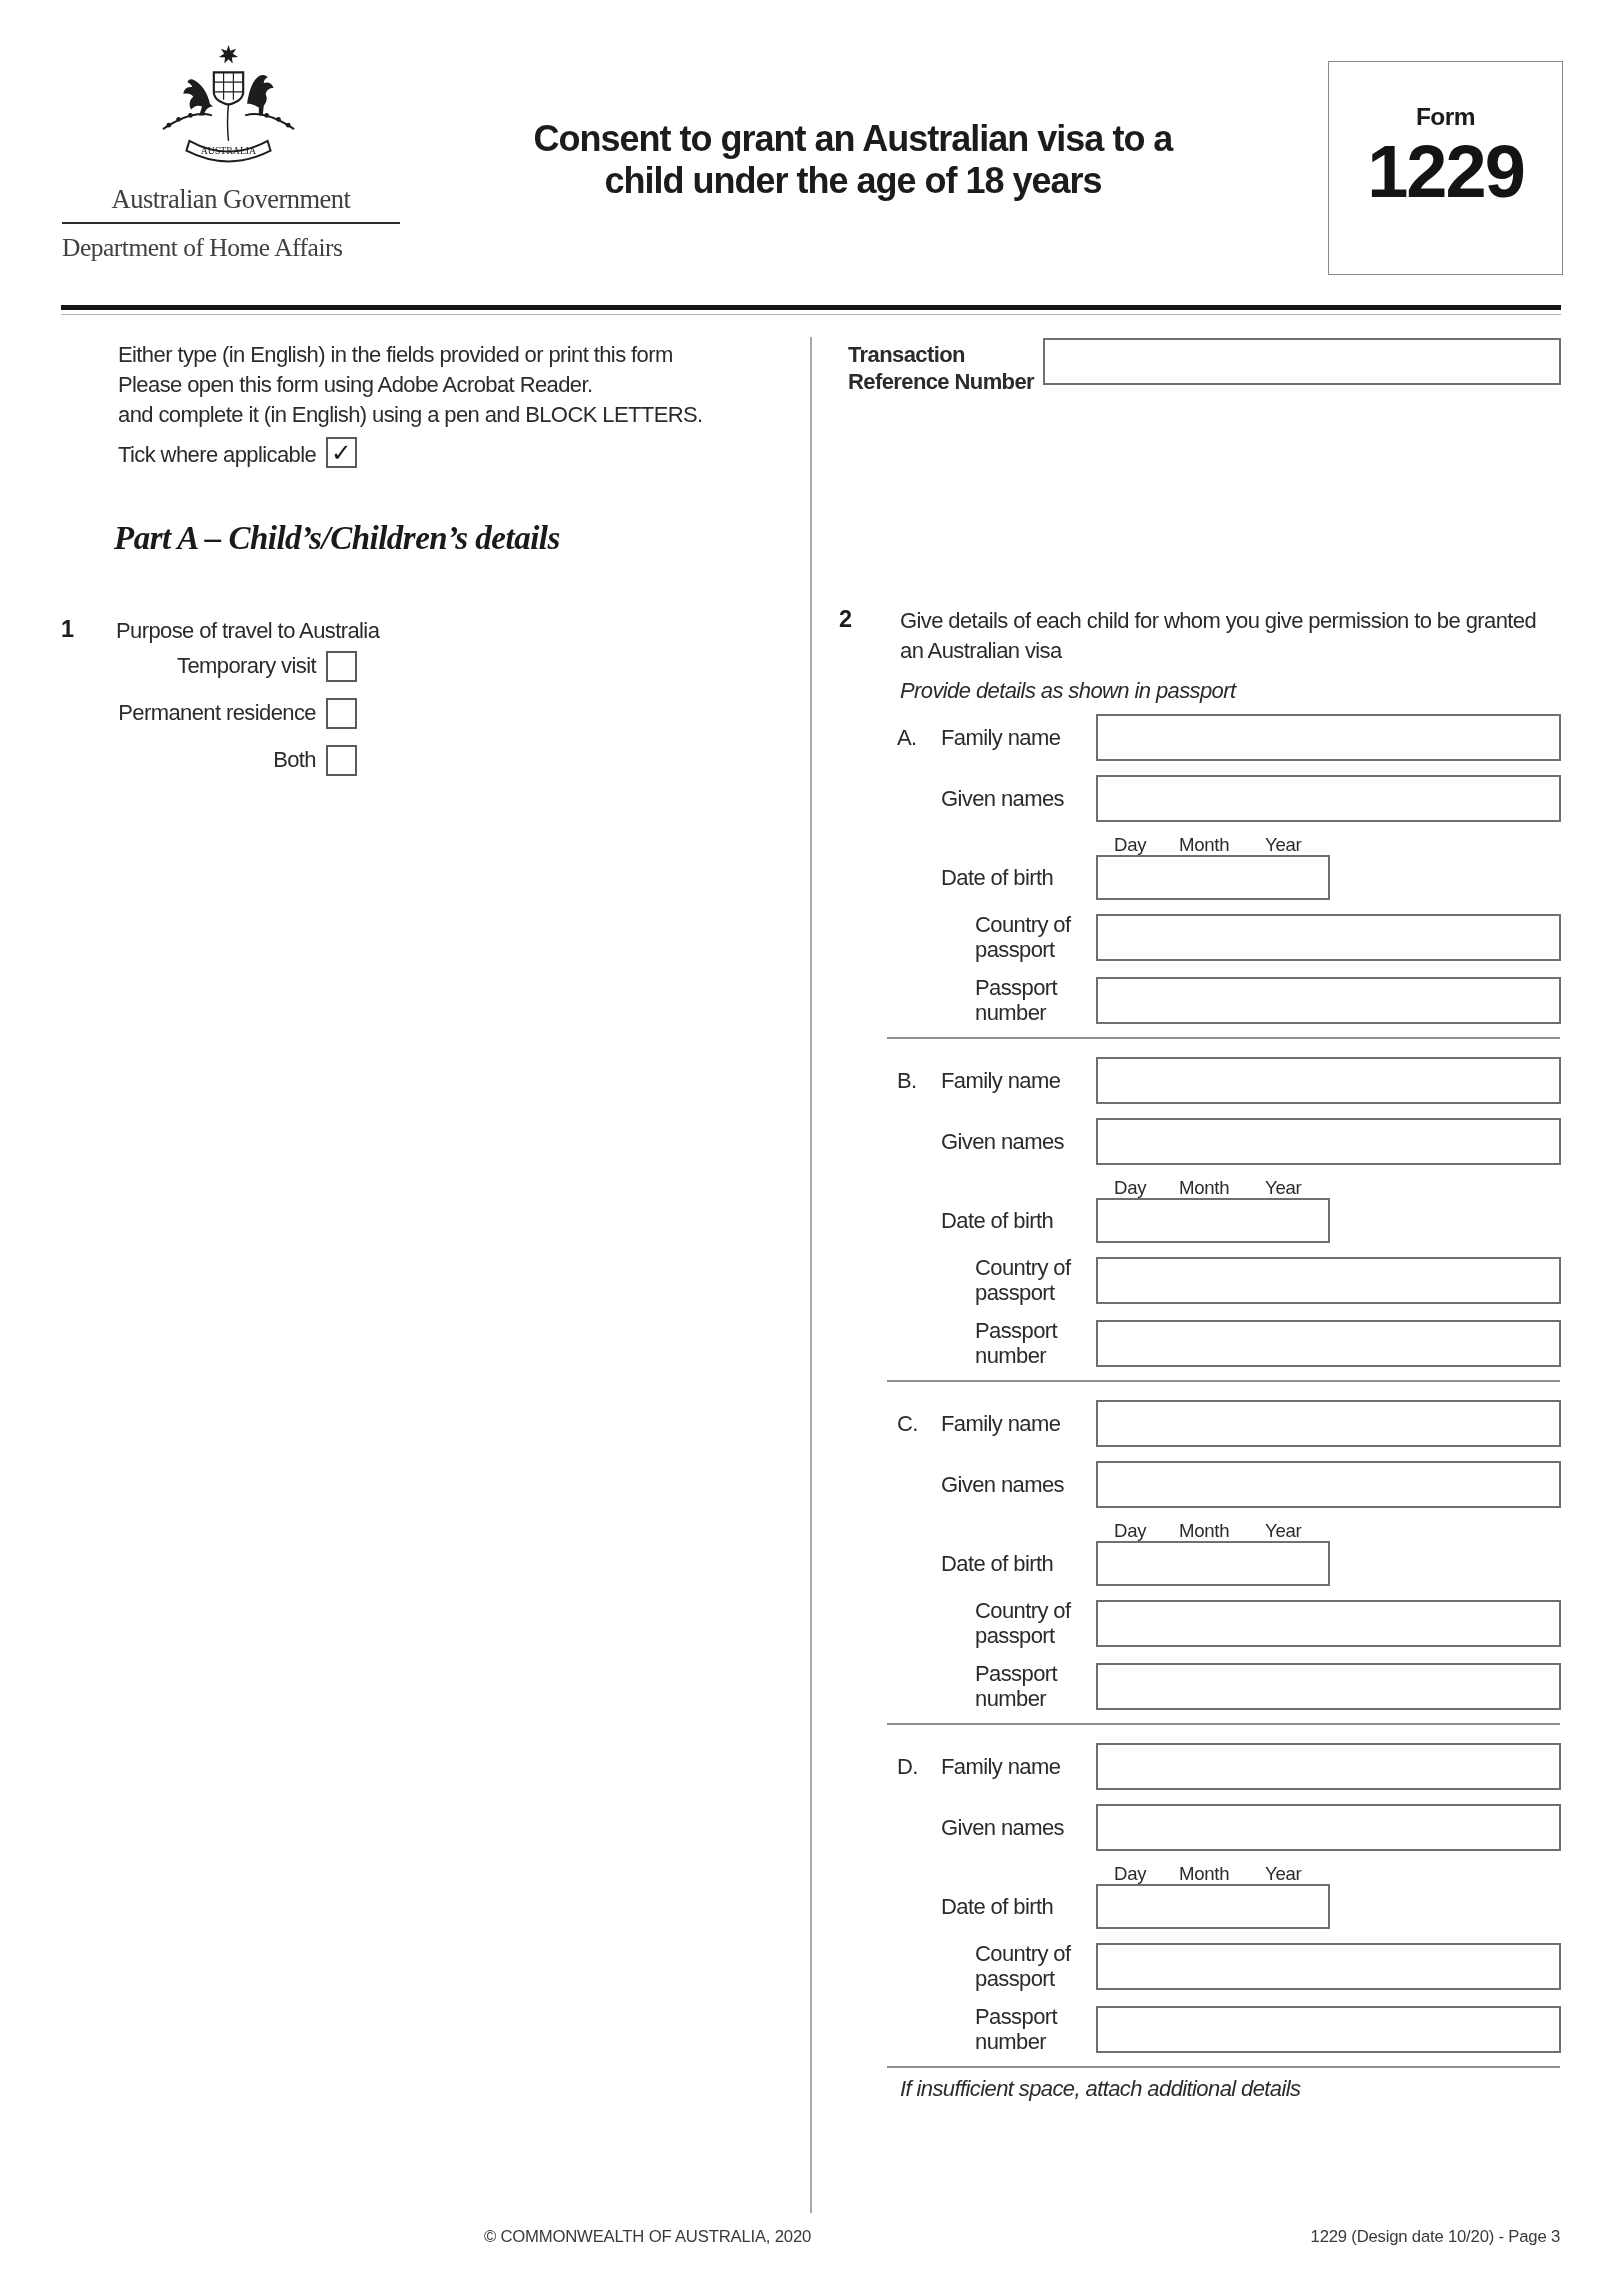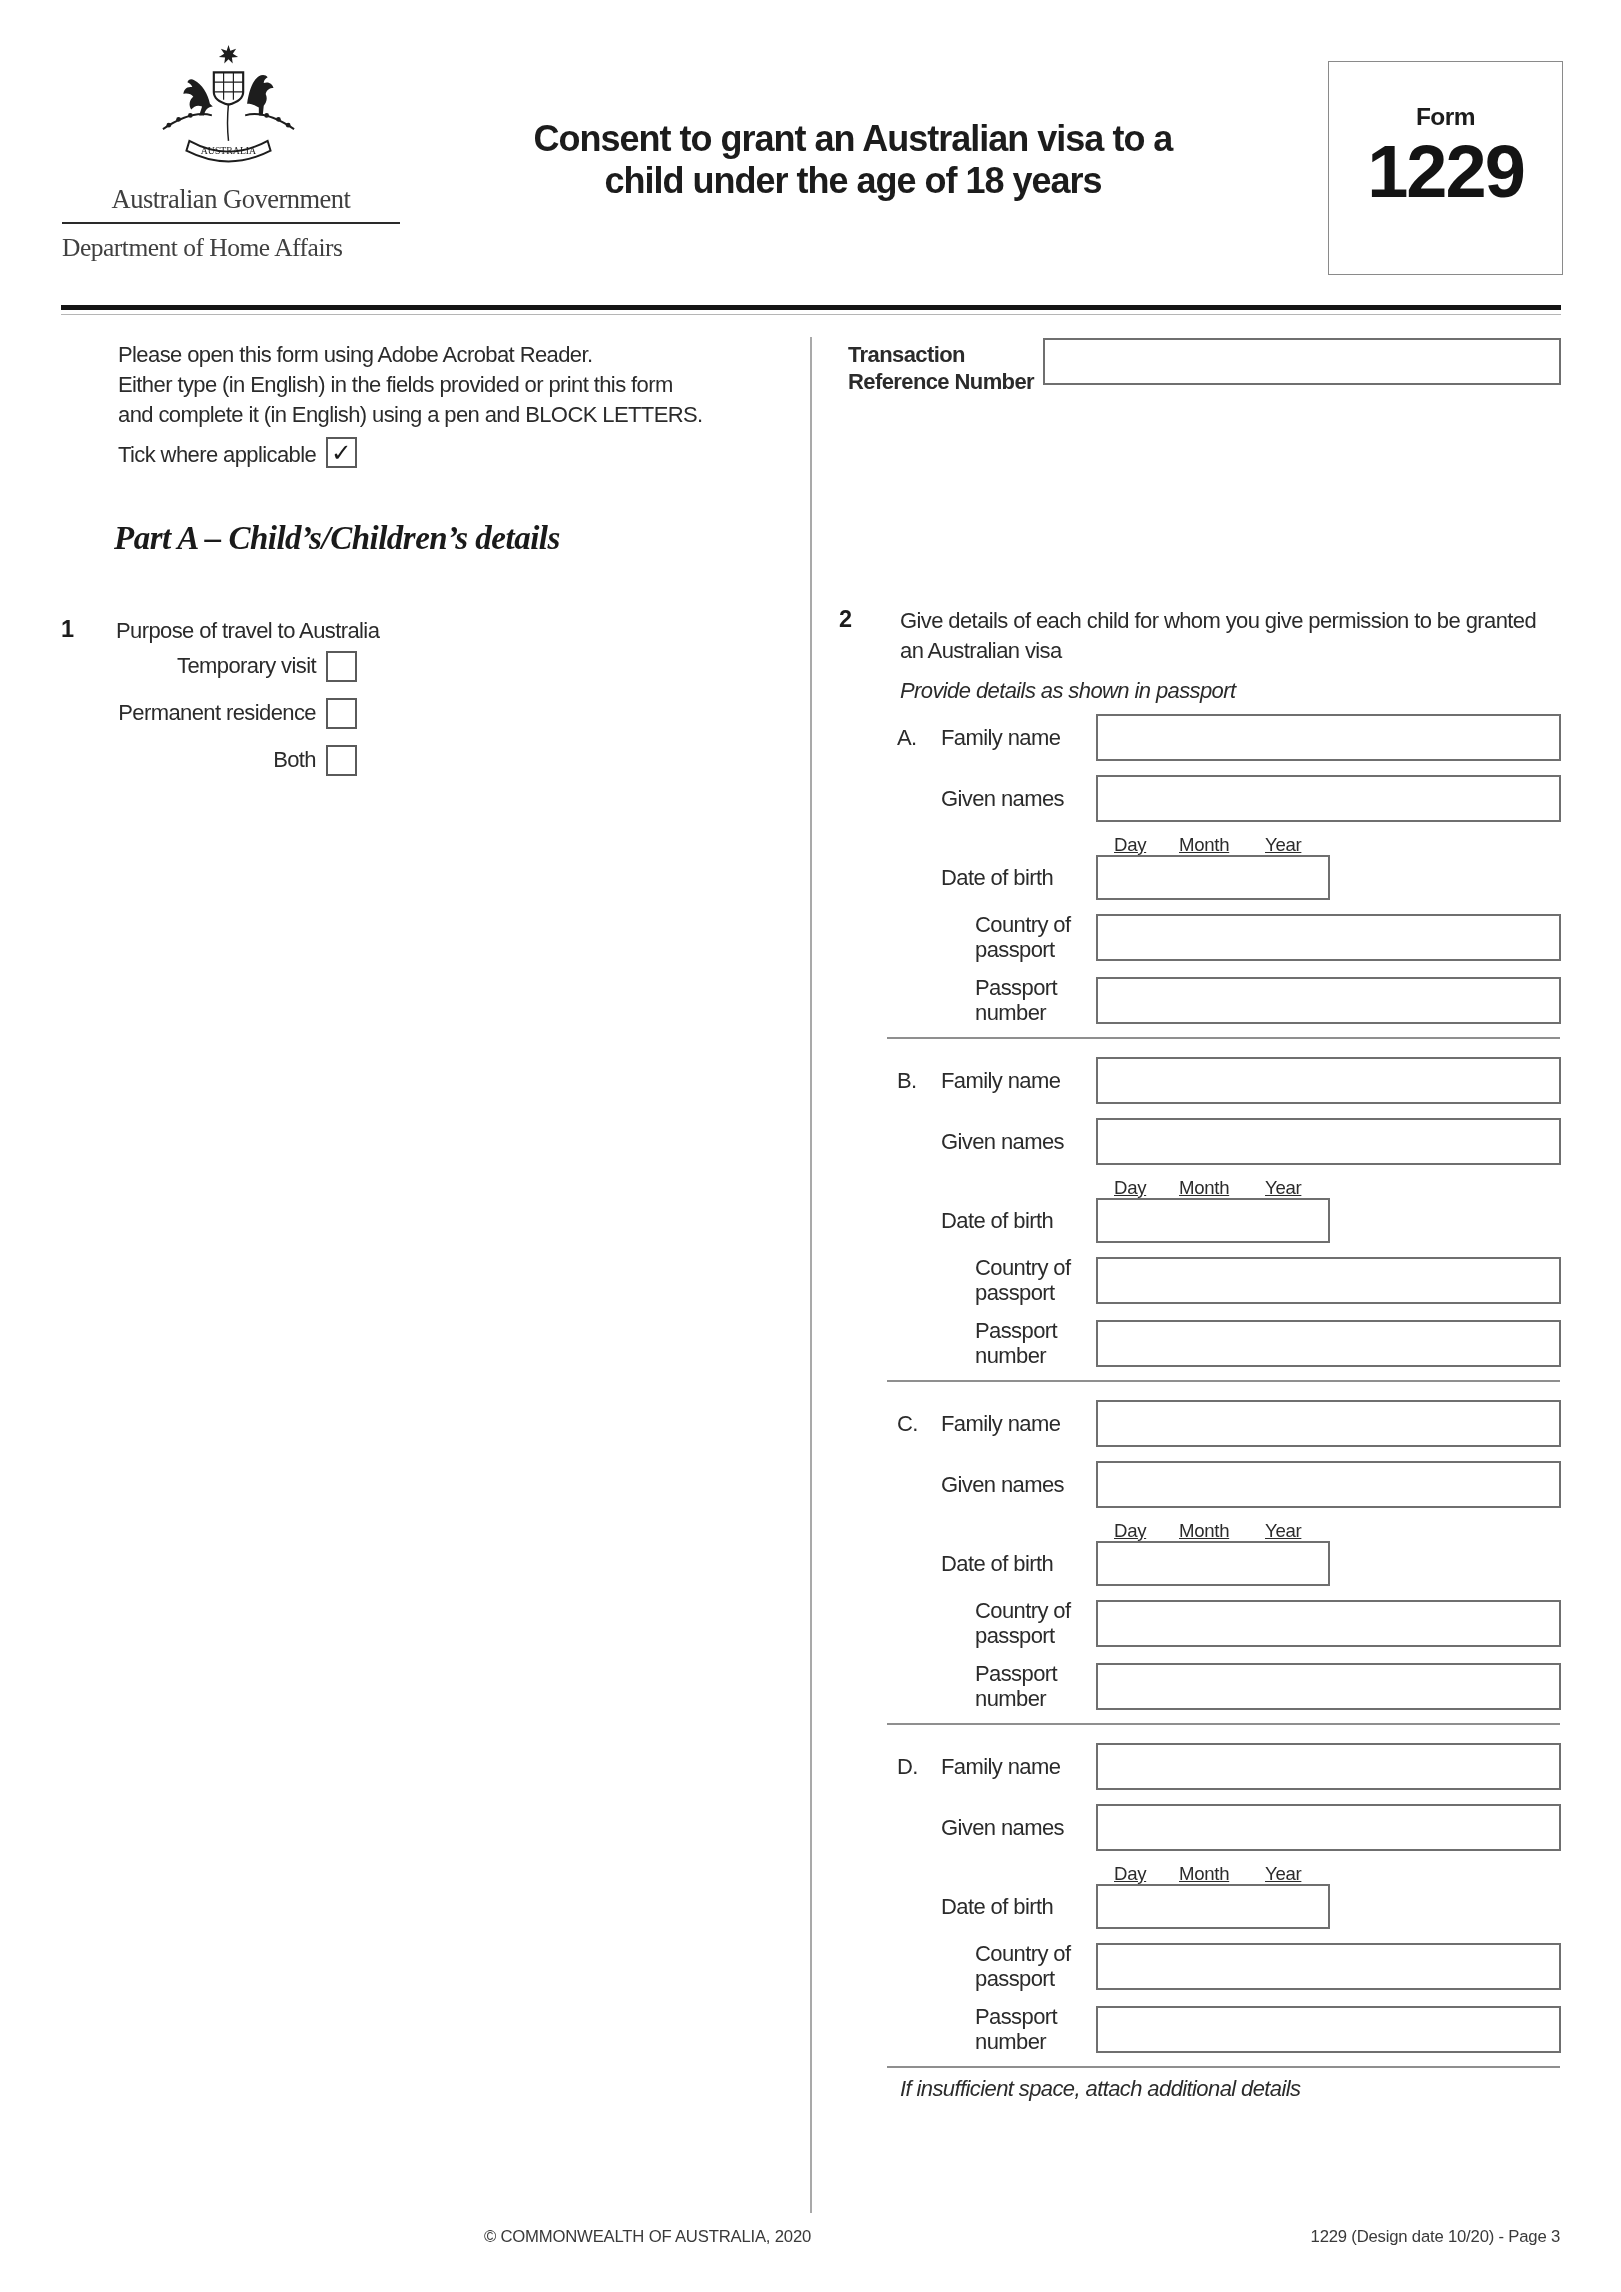--- a/index.html
+++ b/index.html
@@ -56,21 +56,21 @@
   
   .child-section{left:0;top:0;width:1621px;height:343px;position:absolute;}
   .cs-letter{position:absolute;left:897px;top:0;height:47px;line-height:47px;}
   .cs-label{position:absolute;left:941px;}
   .lh48{height:47px;line-height:47px;}
   .two-line{display:flex;flex-direction:column;justify-content:center;line-height:24.5px;height:47px;margin-left:34px;}
   .cs-family-label{top:0;}
   .cs-family-input{position:absolute;left:1096px;top:0;width:465px;height:47px;}
   .cs-given-label{top:61px;}
   .cs-given-input{position:absolute;left:1096px;top:61px;width:465px;height:47px;}
-  .dmy{position:absolute;top:120px;font-size:18.6px;letter-spacing:-0.3px;color:#2b2b2b;text-decoration:underline;}
+  .dmy{position:absolute;top:120px;font-size:18.6px;letter-spacing:-0.3px;color:#2b2b2b;}
   .dmy-day{left:1114px;}
   .dmy-month{left:1179px;}
   .dmy-year{left:1265px;}
   .cs-dob-label{top:141px;height:45px;line-height:45px;}
   .cs-dob-input{position:absolute;left:1096px;top:141px;width:234px;height:45px;}
   .cs-country-label{top:200px;}
   .cs-country-input{position:absolute;left:1096px;top:200px;width:465px;height:47px;}
   .cs-passport-label{top:263px;}
   .cs-passport-input{position:absolute;left:1096px;top:263px;width:465px;height:47px;}
   .cs-divider{position:absolute;left:887px;top:323px;width:673px;height:2px;background:#8f8f8f;}
@@ -119,22 +119,22 @@
   <div id="form-box" class="abs">
     <div class="form-word">Form</div>
     <div class="form-number">1229</div>
   </div>
 
   <div id="top-rule" class="abs"></div>
   <div id="top-rule-thin" class="abs"></div>
   <div id="col-divider" class="abs"></div>
 
   <div id="instructions" class="abs txt">
+    <span>Either type (in English) in the fields provided or print this form</span>
     <span>Please open this form using Adobe Acrobat Reader.</span>
-    <span>Either type (in English) in the fields provided or print this form</span>
     <span>and complete it (in English) using a pen and BLOCK LETTERS.</span>
   </div>
 
   <div id="tick-label" class="abs txt">Tick where applicable</div>
   <div id="tick-box" class="abs checkbox">✓</div>
 
   <div id="parta-heading" class="abs">Part A – Child’s/Children’s details</div>
 
   <div id="q1-num" class="abs qnum">1</div>
   <div id="q1-label" class="abs txt">Purpose of travel to Australia</div>

